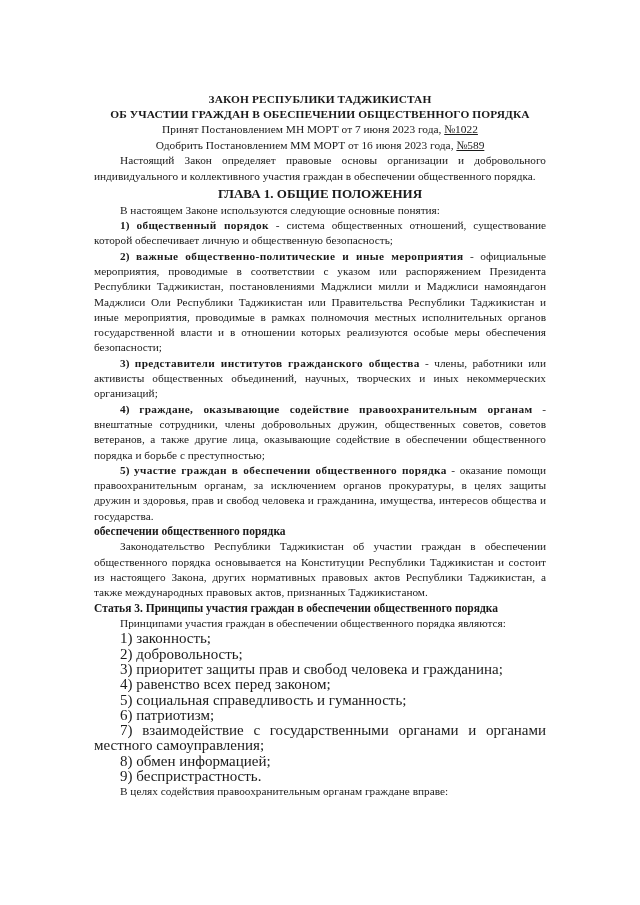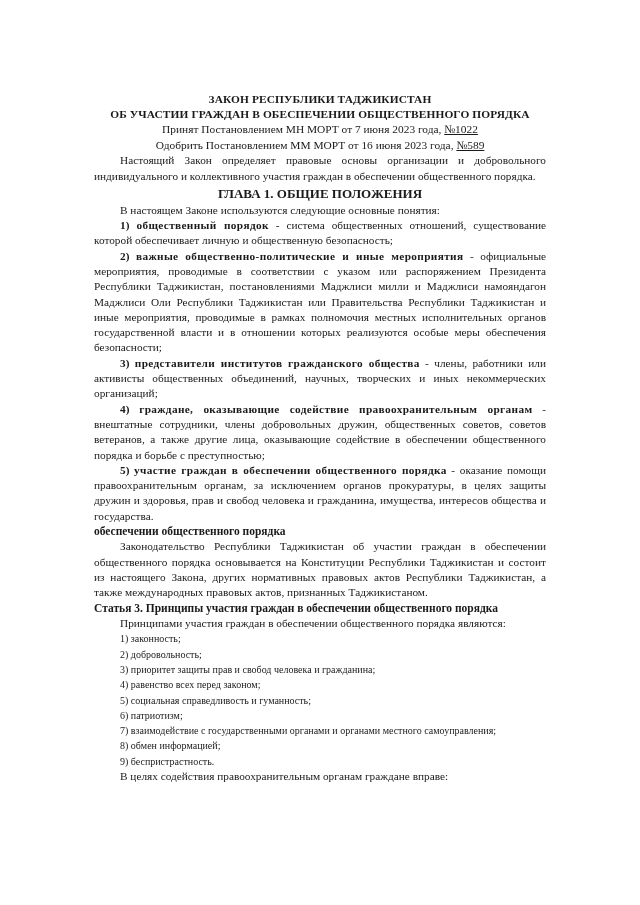--- a/index.html
+++ b/index.html
@@ -73,21 +73,21 @@
   }
   .b { font-weight: bold; }
   .spaced-b {
     font-weight: bold;
     letter-spacing: 0.35px;
   }
   p.list-item {
     margin: 0;
     text-indent: 26px;
     text-align: left;
-    font-size: 10px;
+    font-size: 15px;
     line-height: 15.3px;
   }
   p.list-item.just {
     text-align: justify;
   }
 </style>
 </head>
 <body>
 
 <div class="page">

